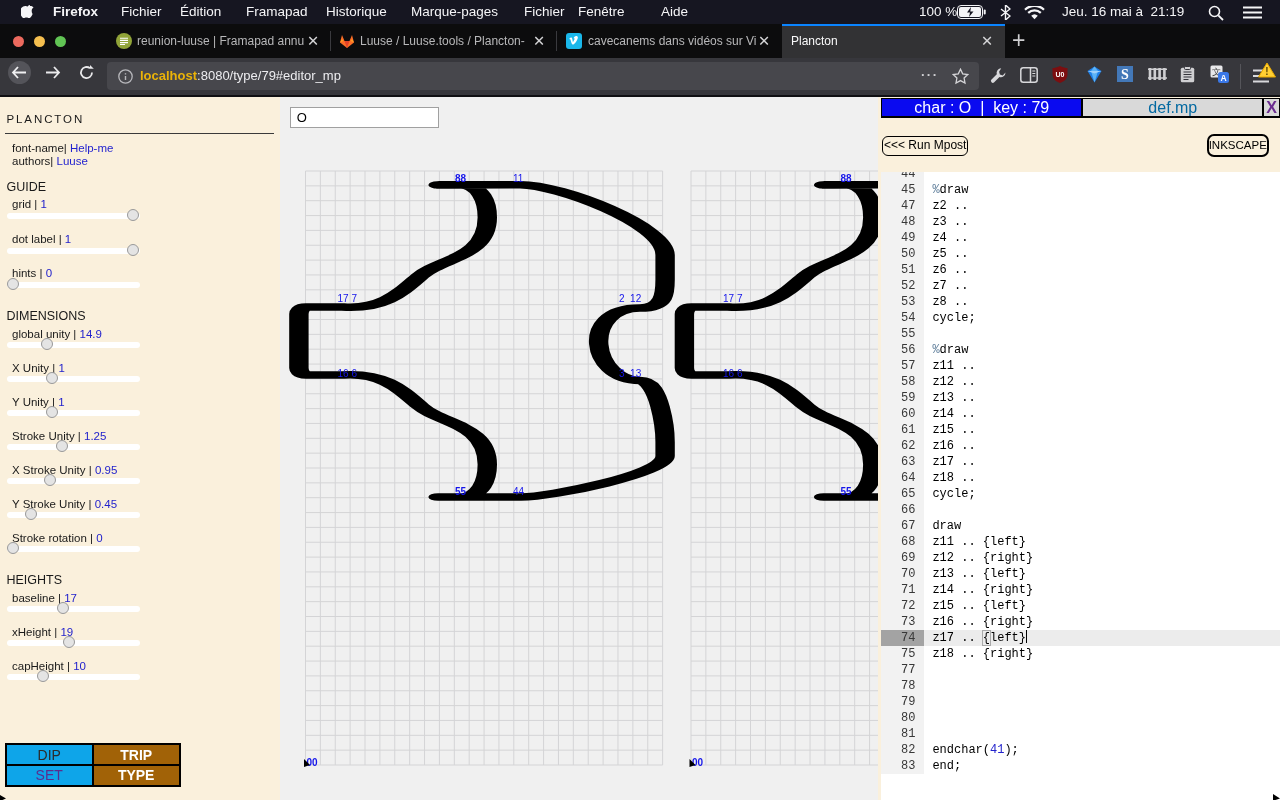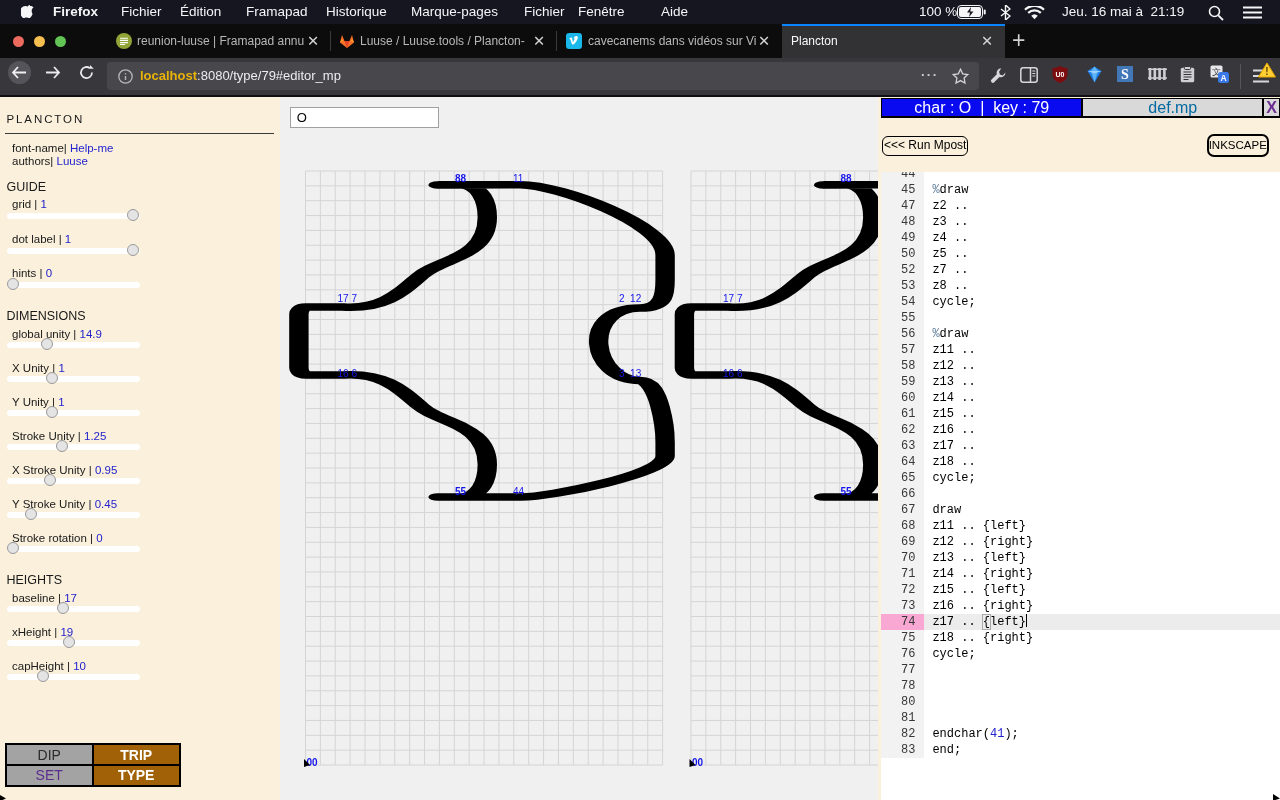--- a/index.html
+++ b/index.html
@@ -18,33 +18,33 @@
 .canvas { position:absolute; left:280px; top:0; width:598px; height:703px; background:#f0f0f0; overflow:hidden; }
 .rpanel { position:absolute; left:878px; top:0; width:402px; height:703px; background:#faf0dc; }
 .lbl { position:absolute; left:12px; white-space:nowrap; }
 .v { color:#2222cc; }
 a.lk { color:#2323cf; text-decoration:none; }
 .track { position:absolute; left:6.5px; width:133px; height:6px; background:#fff; border-radius:3px; }
 .thumb { position:absolute; width:12px; height:12px; border-radius:50%; background:#e4e4e4; border:1px solid #999; }
 .sec { position:absolute; left:6.5px; font-size:12.5px; }
 .btntable { position:absolute; left:4.7px; top:646.4px; border-collapse:collapse; }
 .btntable td { border:2px solid #000; width:87px; height:20.6px; text-align:center; font-size:14px; padding:0; }
-.bgray { background:#a3a3a3; color:#2b2b2b; }
+.bgray { background:#0ea5e9; color:#2b2b2b; }
 .bblue { background:#a16207; color:#fff; font-weight:bold; }
 .hdr { position:absolute; left:3.3px; top:0.5px; width:398.7px; height:20.2px; border:1px solid #000; border-bottom:2px solid #000; display:flex; font-size:16px; }
 .hb { background:#0a0af0; color:#fff; width:201px; text-align:center; line-height:17.5px; border-right:2px solid #000; }
 .ht { background:#d9d9d9; color:#0369a1; width:181px; text-align:center; line-height:17.5px; border-right:2px solid #000; }
 .hx { background:#d9d9d9; color:#6b2d91; flex:1; text-align:center; line-height:17.5px; font-weight:bold; }
 .rbtn { position:absolute; border:1.8px solid #000; border-radius:6px; background:#faf0dc; font-size:12.5px; text-align:center; color:#000; }
 .editor { position:absolute; left:3.4px; top:75px; width:398.6px; height:628px; background:#fff; overflow:hidden; font-family:"Liberation Mono",monospace; font-size:12px; line-height:16px; }
 .cl { position:relative; height:16px; white-space:pre; }
 .ln { display:inline-block; width:43px; background:#f2f2f2; color:#383838; text-align:right; padding-right:9px; height:16px; }
 .cd { padding-left:8px; color:#000; }
 .al { background:#ececec; }
-.al .ln { background:#f9a8d4; }
+.al .ln { background:#a3a3a3; }
 .pc { color:#5b7b98; }
 .num { color:#2222cc; }
 .bm { outline:1px solid #aaa; }
 .cur { display:inline-block; width:1px; height:13px; background:#000; vertical-align:-2px; }
 svg text { font-family:"Liberation Sans",sans-serif; font-size:10px; fill:#1414ea; }
 </style></head>
 <body>
 <div class="menubar">
 <svg style="position:absolute;left:21px;top:4.5px" width="13" height="15" viewBox="0 0 13 15">
       <path d="M9.2 0 c.1 1 -.3 1.9 -.9 2.6 -.6 .7 -1.6 1.2 -2.5 1.1 -.1 -.9 .4 -1.9 .9 -2.5 C7.3 .5 8.3 .05 9.2 0 z M12.3 11 c-.4 1 -.6 1.4 -1.2 2.3 -.8 1.2 -1.9 2.7 -3.2 2.7 -1.2 0 -1.5 -.8 -3.1 -.8 -1.6 0 -2 .8 -3.1 .8 -1.3 0 -2.3 -1.4 -3.1 -2.6 C-3 10 -3.3 5.9 -1.5 3.7 -0.2 2.2 1.8 1.3 3.2 1.3 c1.4 0 2.3 .8 3.4 .8 1.1 0 1.8 -.8 3.4 -.8 1.2 0 2.5 .7 3.4 1.8 -3 1.6 -2.5 5.9 -1.1 7.9 z" transform="translate(1.5,0) scale(0.82)" fill="#f5f5f7"></path>
@@ -293,20 +293,21 @@
   <div class="rbtn" style="left:4px;top:38.5px;width:86.4px;height:20.6px;line-height:17px;white-space:nowrap;font-size:12px">&lt;&lt;&lt; Run Mpost</div>
   <div class="rbtn" style="left:328.6px;top:36.6px;width:62.3px;height:23px;line-height:19px;border-width:2px;border-radius:7px;white-space:nowrap;font-size:11.5px">INKSCAPE</div>
   <div class="editor">
     <div style="margin-top:-6px">
 <div class="cl"><span class="ln">44</span><span class="cd"></span></div>
 <div class="cl"><span class="ln">45</span><span class="cd"><span class="pc">%</span>draw</span></div>
 <div class="cl"><span class="ln">47</span><span class="cd">z2 ..</span></div>
 <div class="cl"><span class="ln">48</span><span class="cd">z3 ..</span></div>
 <div class="cl"><span class="ln">49</span><span class="cd">z4 ..</span></div>
 <div class="cl"><span class="ln">50</span><span class="cd">z5 ..</span></div>
+<div class="cl"><span class="ln">51</span><span class="cd">z6 ..</span></div>
 <div class="cl"><span class="ln">52</span><span class="cd">z7 ..</span></div>
 <div class="cl"><span class="ln">53</span><span class="cd">z8 ..</span></div>
 <div class="cl"><span class="ln">54</span><span class="cd">cycle;</span></div>
 <div class="cl"><span class="ln">55</span><span class="cd"></span></div>
 <div class="cl"><span class="ln">56</span><span class="cd"><span class="pc">%</span>draw</span></div>
 <div class="cl"><span class="ln">57</span><span class="cd">z11 ..</span></div>
 <div class="cl"><span class="ln">58</span><span class="cd">z12 ..</span></div>
 <div class="cl"><span class="ln">59</span><span class="cd">z13 ..</span></div>
 <div class="cl"><span class="ln">60</span><span class="cd">z14 ..</span></div>
 <div class="cl"><span class="ln">61</span><span class="cd">z15 ..</span></div>
@@ -317,23 +318,23 @@
 <div class="cl"><span class="ln">66</span><span class="cd"></span></div>
 <div class="cl"><span class="ln">67</span><span class="cd">draw</span></div>
 <div class="cl"><span class="ln">68</span><span class="cd">z11 .. {left}</span></div>
 <div class="cl"><span class="ln">69</span><span class="cd">z12 .. {right}</span></div>
 <div class="cl"><span class="ln">70</span><span class="cd">z13 .. {left}</span></div>
 <div class="cl"><span class="ln">71</span><span class="cd">z14 .. {right}</span></div>
 <div class="cl"><span class="ln">72</span><span class="cd">z15 .. {left}</span></div>
 <div class="cl"><span class="ln">73</span><span class="cd">z16 .. {right}</span></div>
 <div class="cl al"><span class="ln">74</span><span class="cd">z17 .. <span class="bm">{</span>left}<span class="cur"></span></span></div>
 <div class="cl"><span class="ln">75</span><span class="cd">z18 .. {right}</span></div>
-<div class="cl"><span class="ln">76</span><span class="cd">cycle;</span></div>
 <div class="cl"><span class="ln">77</span><span class="cd"></span></div>
 <div class="cl"><span class="ln">78</span><span class="cd"></span></div>
+<div class="cl"><span class="ln">79</span><span class="cd"></span></div>
 <div class="cl"><span class="ln">80</span><span class="cd"></span></div>
 <div class="cl"><span class="ln">81</span><span class="cd"></span></div>
 <div class="cl"><span class="ln">82</span><span class="cd">endchar(<span class="num">41</span>);</span></div>
 <div class="cl"><span class="ln">83</span><span class="cd">end;</span></div>
     </div>
   </div>
 </div>
 </div>
 <svg style="position:absolute;left:0;top:795px" width="6" height="5" viewBox="0 0 6 5">
     <path d="M0 0 L6 3.5 L2.5 5 L0 5 z" fill="#000"></path>

